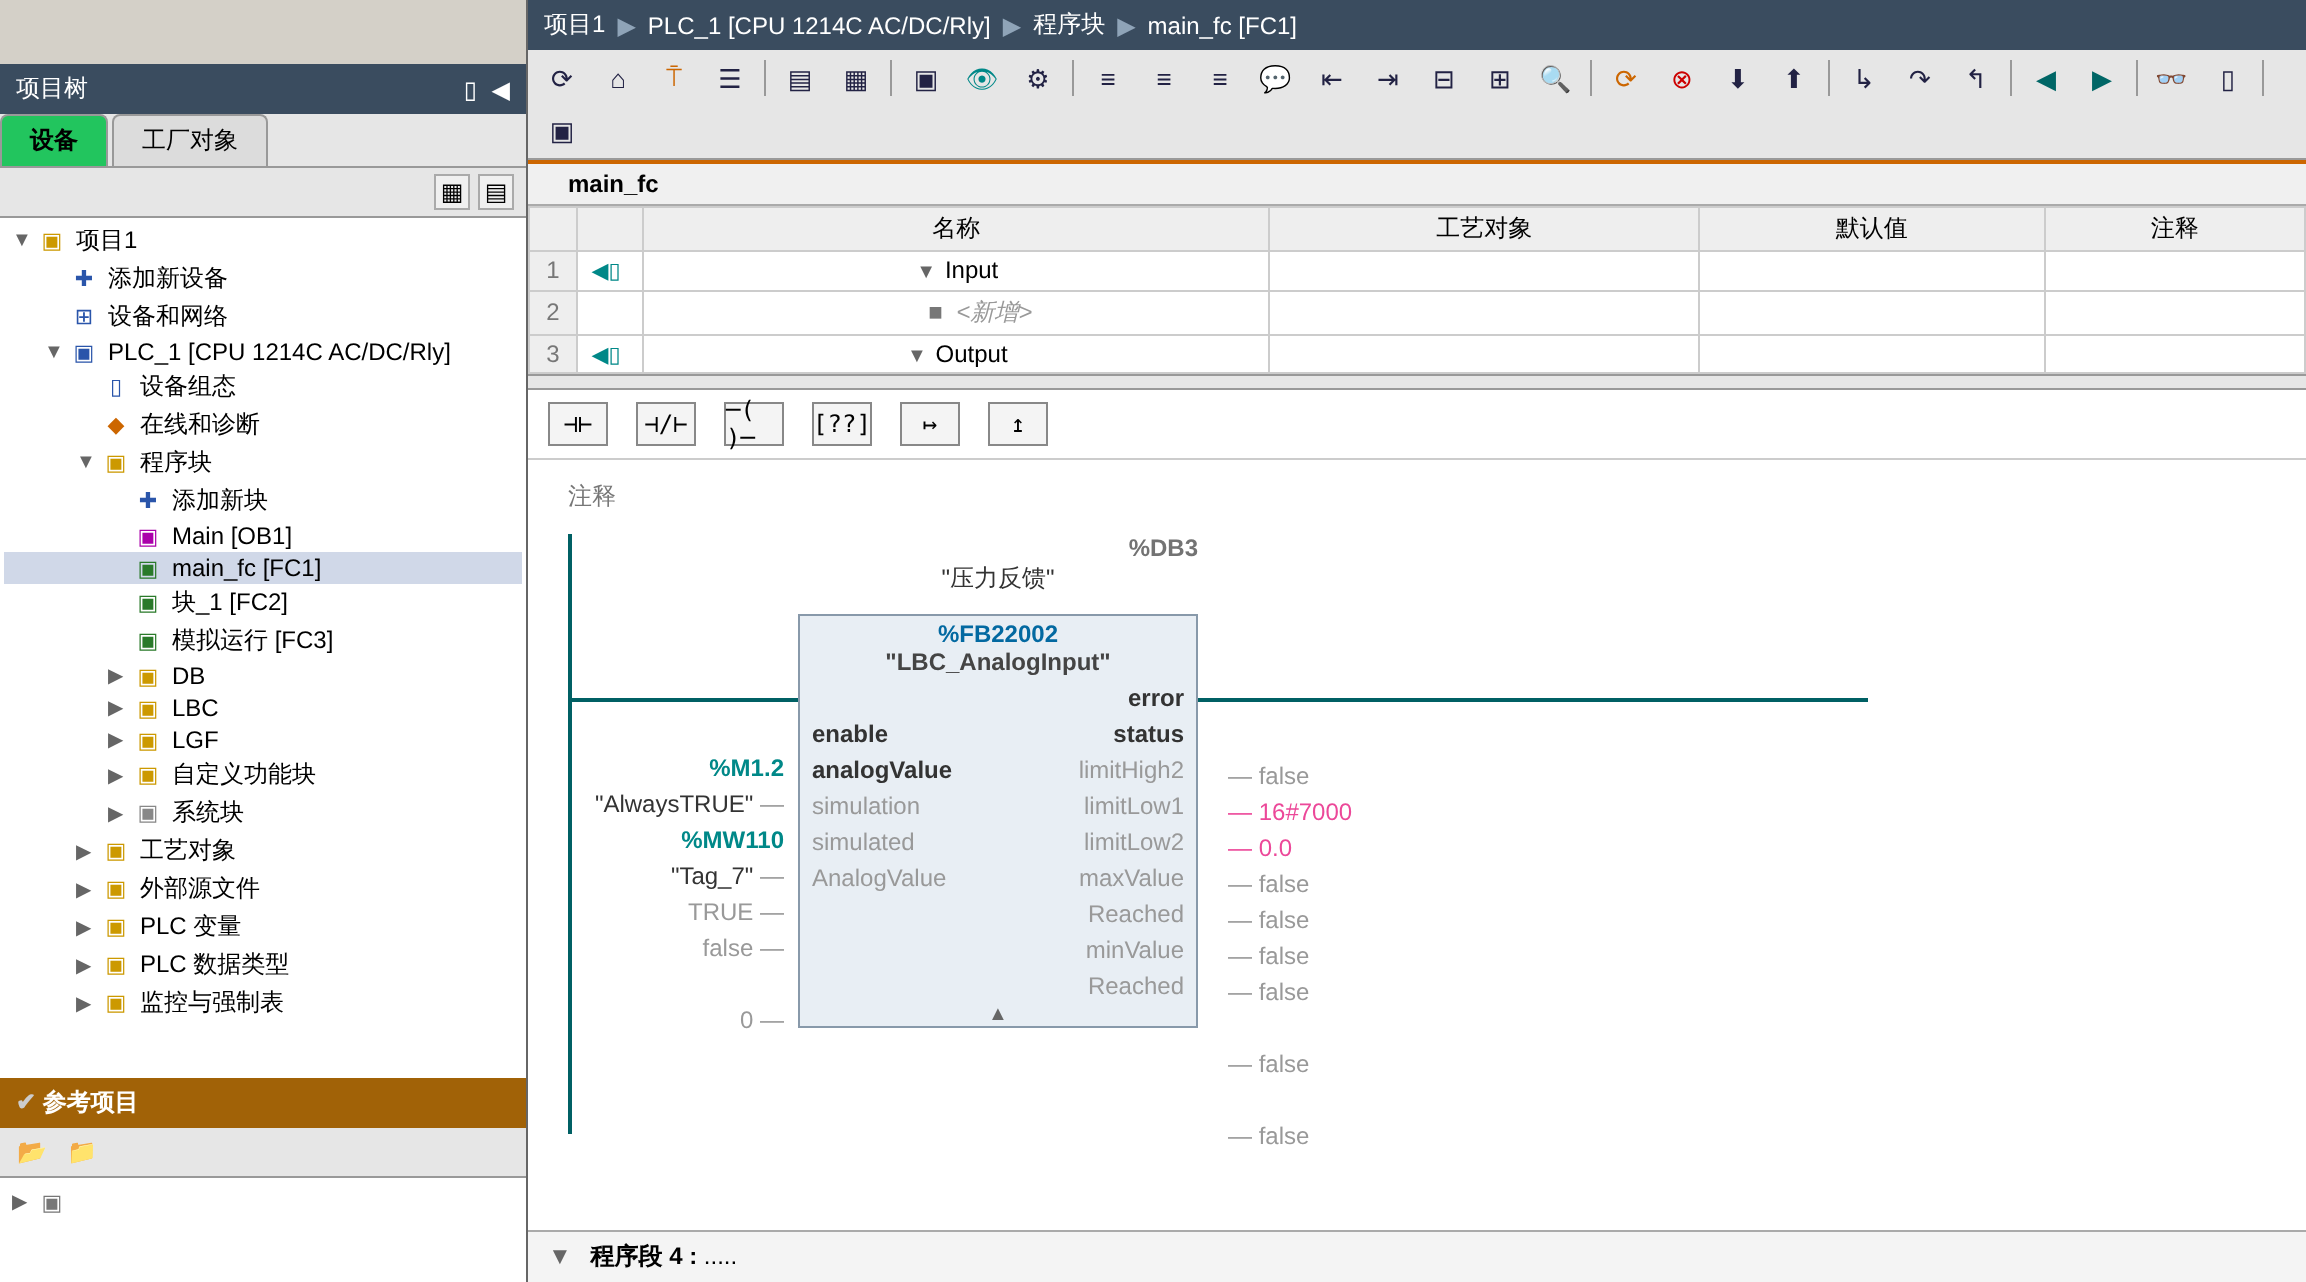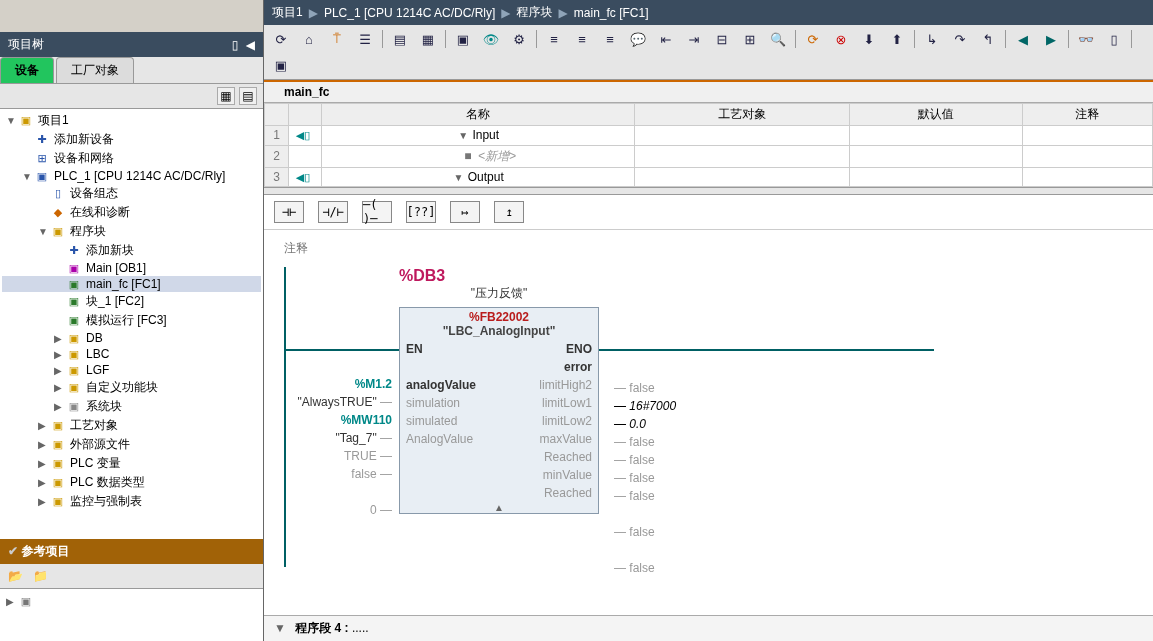--- a/index.html
+++ b/index.html
@@ -41,30 +41,30 @@
 .lad-toolbar { padding: 6px 10px; border-bottom: 1px solid #ccc; display: flex; gap: 14px; }
 .ladbtn { width: 30px; height: 22px; border: 1px solid #888; display: inline-flex; align-items: center; justify-content: center; cursor: pointer; background: #f4f4f4; font-family: monospace; font-size: 12px; }
 .network-area { flex: 1; overflow: auto; padding: 6px 20px; }
 .comment-label { color: #777; margin: 4px 0 10px 0; }
 .rung { position: relative; margin: 10px 0 30px 0; }
 .rail { position: absolute; left: 0; top: 0; bottom: 0; width: 2px; background: #006064; }
 .topwire { position: absolute; left: 0; top: 82px; height: 2px; background: #006064; width: 650px; }
 .block { position: absolute; left: 115px; top: 40px; width: 200px; background: #e8eef4; border: 1px solid #8899aa; }
 .block-header { text-align: center; padding: 2px; }
 .block-name { color: #444; font-weight: bold; }
-.block-db { color: #be185d; font-weight: bold; font-size: 16px; text-align: left; }
+.block-db { color: #737373; font-weight: bold; font-size: 12px; text-align: right; }
 .block-db-name { color: #333; text-align: center; }
-.block-fb { color: #b91c1c; font-weight: bold; text-align: center; }
+.block-fb { color: #0369a1; font-weight: bold; text-align: center; }
 .pins-row { display: flex; justify-content: space-between; padding: 0 6px; height: 18px; align-items: center; }
 .pin-left { text-align: left; color: #333; font-weight: bold; }
 .pin-right { text-align: right; color: #333; font-weight: bold; }
 .pin-gray { color: #999 !important; font-weight: normal !important; text-align: center; }
 .out-values { position: absolute; left: 330px; top: 114px; font-size: 12px; }
 .out-val { height: 18px; color: #999; }
-.out-val.val { color: #000000; font-style: italic; }
+.out-val.val { color: #ec4899; }
 .in-values { position: absolute; left: 0px; top: 98px; text-align: right; font-size: 12px; width: 108px; }
 .in-val { height: 18px; color: #999; }
 .in-val .addr { color: #088; font-weight: bold; }
 .in-val .name { color: #333; }
 .segment-bar { background: #f4f4f4; border-top: 1px solid #aaa; padding: 4px 10px; font-weight: bold; }
 .segment-bar .caret2 { color: #666; margin-right: 6px; }
 .folder-ic { color:#c90; }
 .block-ic { color:#2a7a2a; }
 .blue-ic { color:#2a55aa; }
 </style>
@@ -326,26 +326,26 @@
           <div class="block-db">%DB3</div>
           <div class="block-db-name">"压力反馈"</div>
         </div>
 
         <div class="block">
           <div class="block-header">
             <div class="block-fb">%FB22002</div>
             <div class="block-name">"LBC_AnalogInput"</div>
           </div>
           <div class="pins-row">
-              <span class="pin-left">EN</span>
-              <span class="pin-right">ENO</span>
-            </div>
-          <div class="pins-row">
               <span class="pin-left"></span>
               <span class="pin-right">error</span>
+            </div>
+          <div class="pins-row">
+              <span class="pin-left">enable</span>
+              <span class="pin-right">status</span>
             </div>
           <div class="pins-row">
               <span class="pin-left">analogValue</span>
               <span class="pin-right pin-gray">limitHigh2</span>
             </div>
           <div class="pins-row">
               <span class="pin-left pin-gray">simulation</span>
               <span class="pin-right pin-gray">limitLow1</span>
             </div>
           <div class="pins-row">

